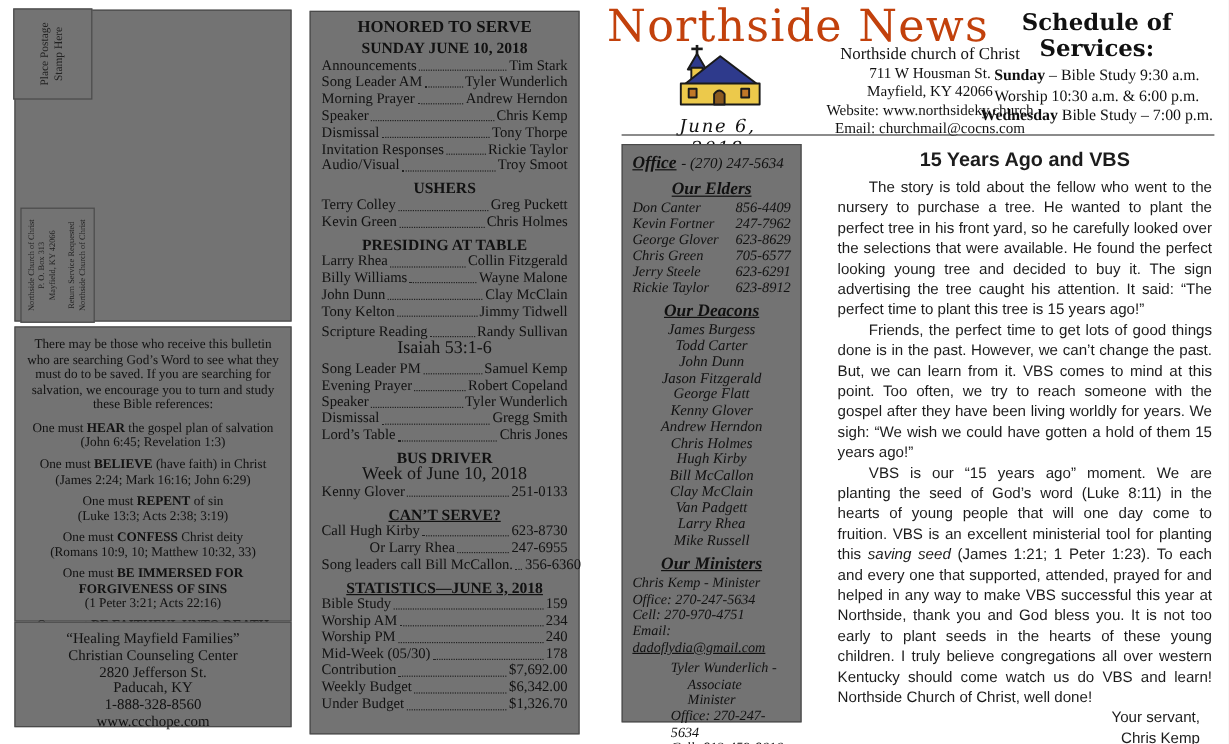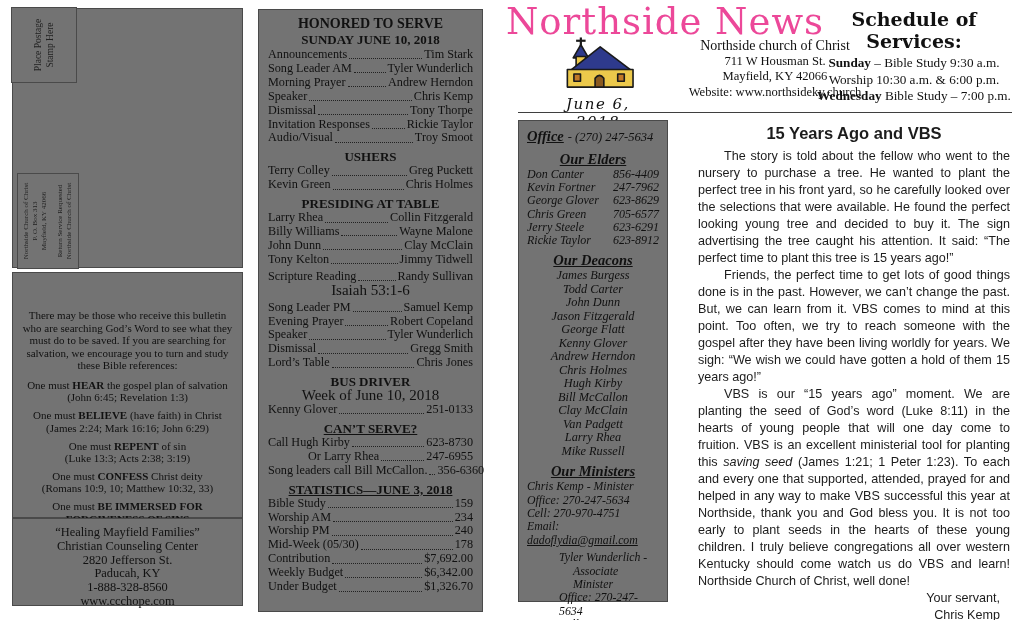--- a/index.html
+++ b/index.html
@@ -7,41 +7,41 @@
         font-family:"Liberation Serif",serif;color:#111;}
   .abs{position:absolute;}
   .box{border:1.6px solid #4a4a4a;background:#737373;box-sizing:border-box;}
 
   
   .rot-wrap{position:absolute;left:50%;top:50%;transform:translate(-50%,-50%) rotate(-90deg);
             white-space:nowrap;text-align:center;}
   .postage-text{font-size:9.5px;line-height:12px;color:#222;}
   .addr-text{font-size:7px;line-height:8.8px;color:#222;}
   .addr-gap{margin-top:8px;}
-  .ref-panel-inner{padding:8px 9px;text-align:center;margin-top:28px;}
+  .ref-panel-inner{padding:8px 9px;text-align:center;}
   .sal-intro{font-size:11px;line-height:12.6px;margin-bottom:7px;}
   .ref-item{font-size:11px;line-height:12.4px;margin-bottom:5.5px;}
   .heal-inner{padding:7px 6px;text-align:center;font-size:12.4px;line-height:13.8px;}
 
   
   .honored{padding:6px 9px;box-sizing:border-box;}
   .htitle{text-align:center;font-weight:bold;font-size:14px;line-height:16px;}
   .hsub{text-align:center;font-weight:bold;font-size:13px;line-height:16px;}
   .hhead{text-align:center;font-weight:bold;font-size:13px;line-height:15px;margin-top:4px;}
   .hhead.u{text-decoration:underline;}
   .hrow{display:flex;align-items:flex-end;font-size:12.2px;line-height:13.9px;}
   .hrow .l,.hrow .r{white-space:nowrap;}
   .hrow .dots{flex:1;border-bottom:1.6px dotted #222;margin:0 2px 2.5px 2px;min-width:6px;}
   .hcenter{text-align:center;font-size:15px;line-height:13.9px;}
   .gap3{margin-top:3px;}
   .cant-rows .hrow:nth-child(2){padding-left:40px;}
 
   
   .masthead-title{font-family:"DejaVu Serif",serif;font-size:37px;line-height:40px;
-                  letter-spacing:1px;text-align:center;color:#ec4899;}
+                  letter-spacing:1px;text-align:center;color:#c2410c;}
   .head-addr{text-align:center;font-size:12.6px;line-height:15.5px;}
   .head-addr .nm{font-size:14px;}
   .issue-date{font-family:"DejaVu Serif",serif;font-style:italic;font-size:15px;
               letter-spacing:1.5px;text-align:center;margin-top:1px;}
   .schedule{text-align:center;}
   .sch-title{font-family:"DejaVu Serif",serif;font-weight:bold;font-size:19px;line-height:22px;margin-bottom:3px;}
   .sch-line{font-size:13.2px;line-height:16.5px;}
   .divider{border-top:1.6px solid #3f3f3f;height:0;}
 
   
@@ -349,20 +349,21 @@
       </g>
     </svg>
     <div class="issue-date">June 6, 2018</div>
   </div>
 
   <div class="abs head-addr" style="left:630px;top:38px;width:290px;">
     <div class="nm">Northside church of Christ</div>
     <div>711 W Housman St.</div>
     <div>Mayfield, KY 42066</div>
     <div>Website: www.northsideky.church</div>
+    <div>Email: churchmail@cocns.com</div>
   </div>
 
   <div class="abs schedule" style="left:808px;top:8px;width:212px;">
     <div class="sch-title">Schedule of Services:</div>
     <div class="sch-line"><b>Sunday</b><span> – Bible Study 9:30 a.m.</span></div>
     <div class="sch-line">Worship 10:30 a.m. &amp; 6:00 p.m.</div>
     <div class="sch-line"><b>Wednesday</b><span> Bible Study – 7:00 p.m.</span></div>
   </div>
 
   <div class="abs divider" style="left:518px;top:112px;width:494px;"></div>

